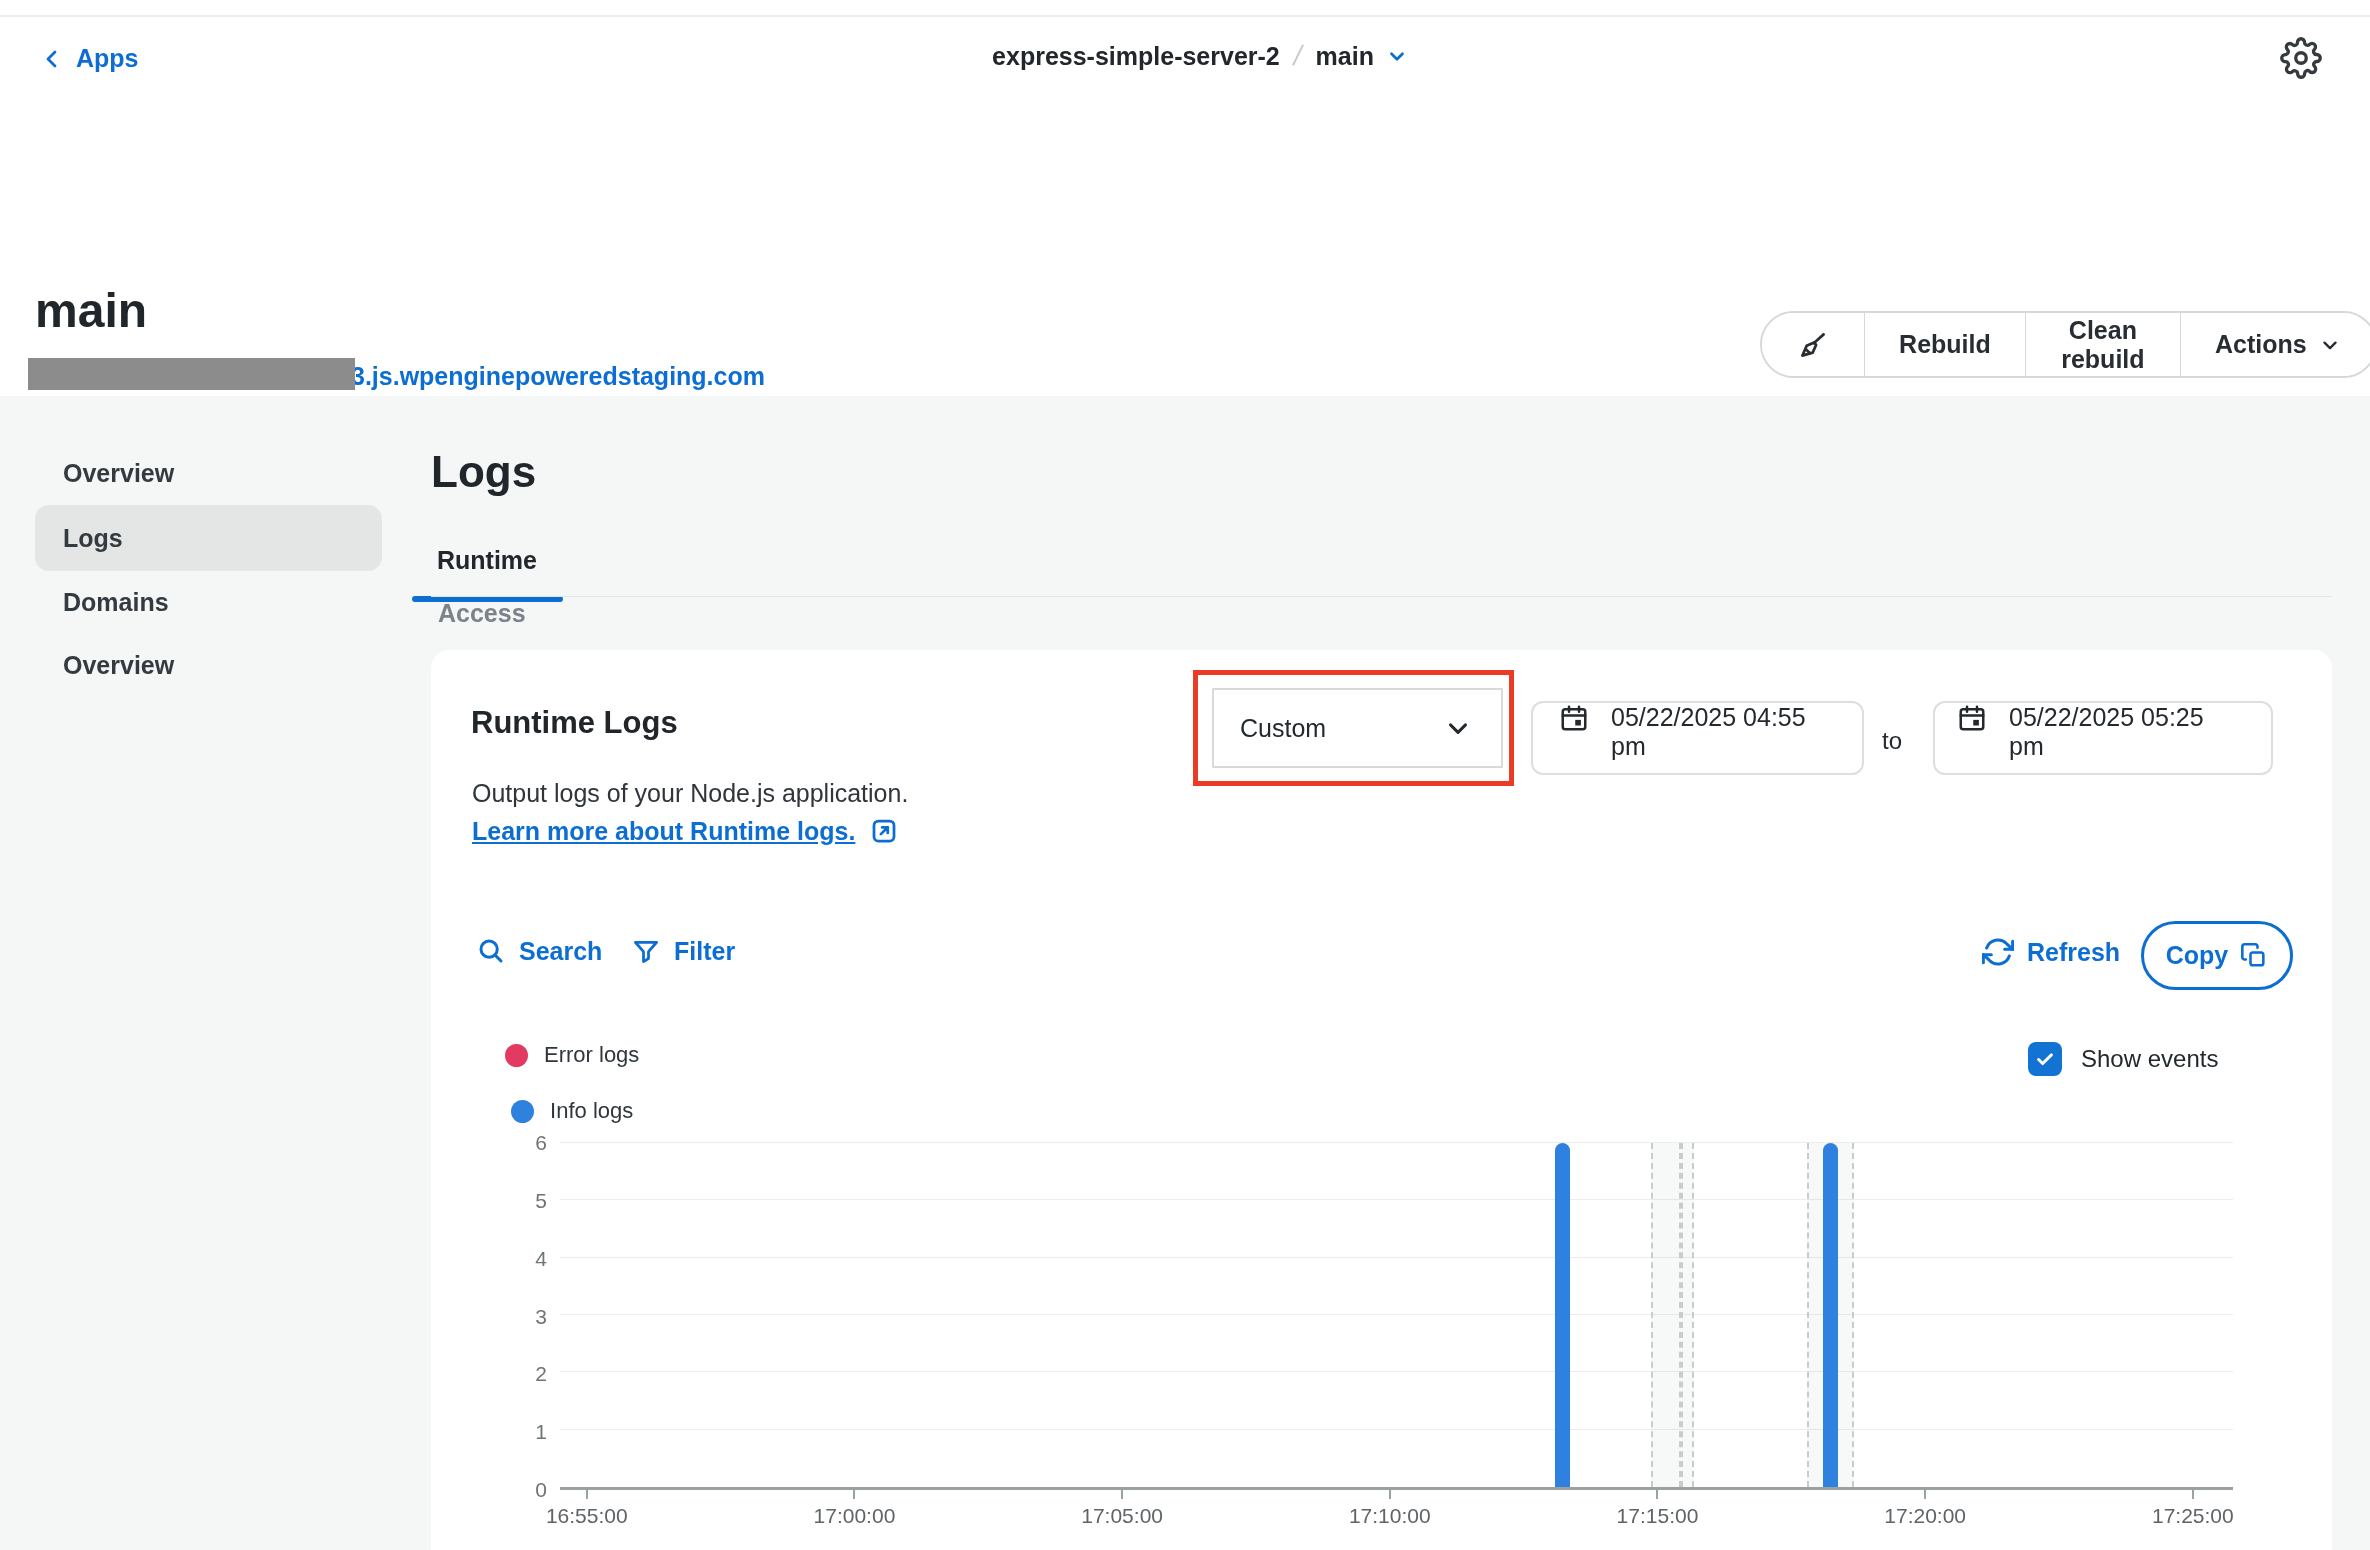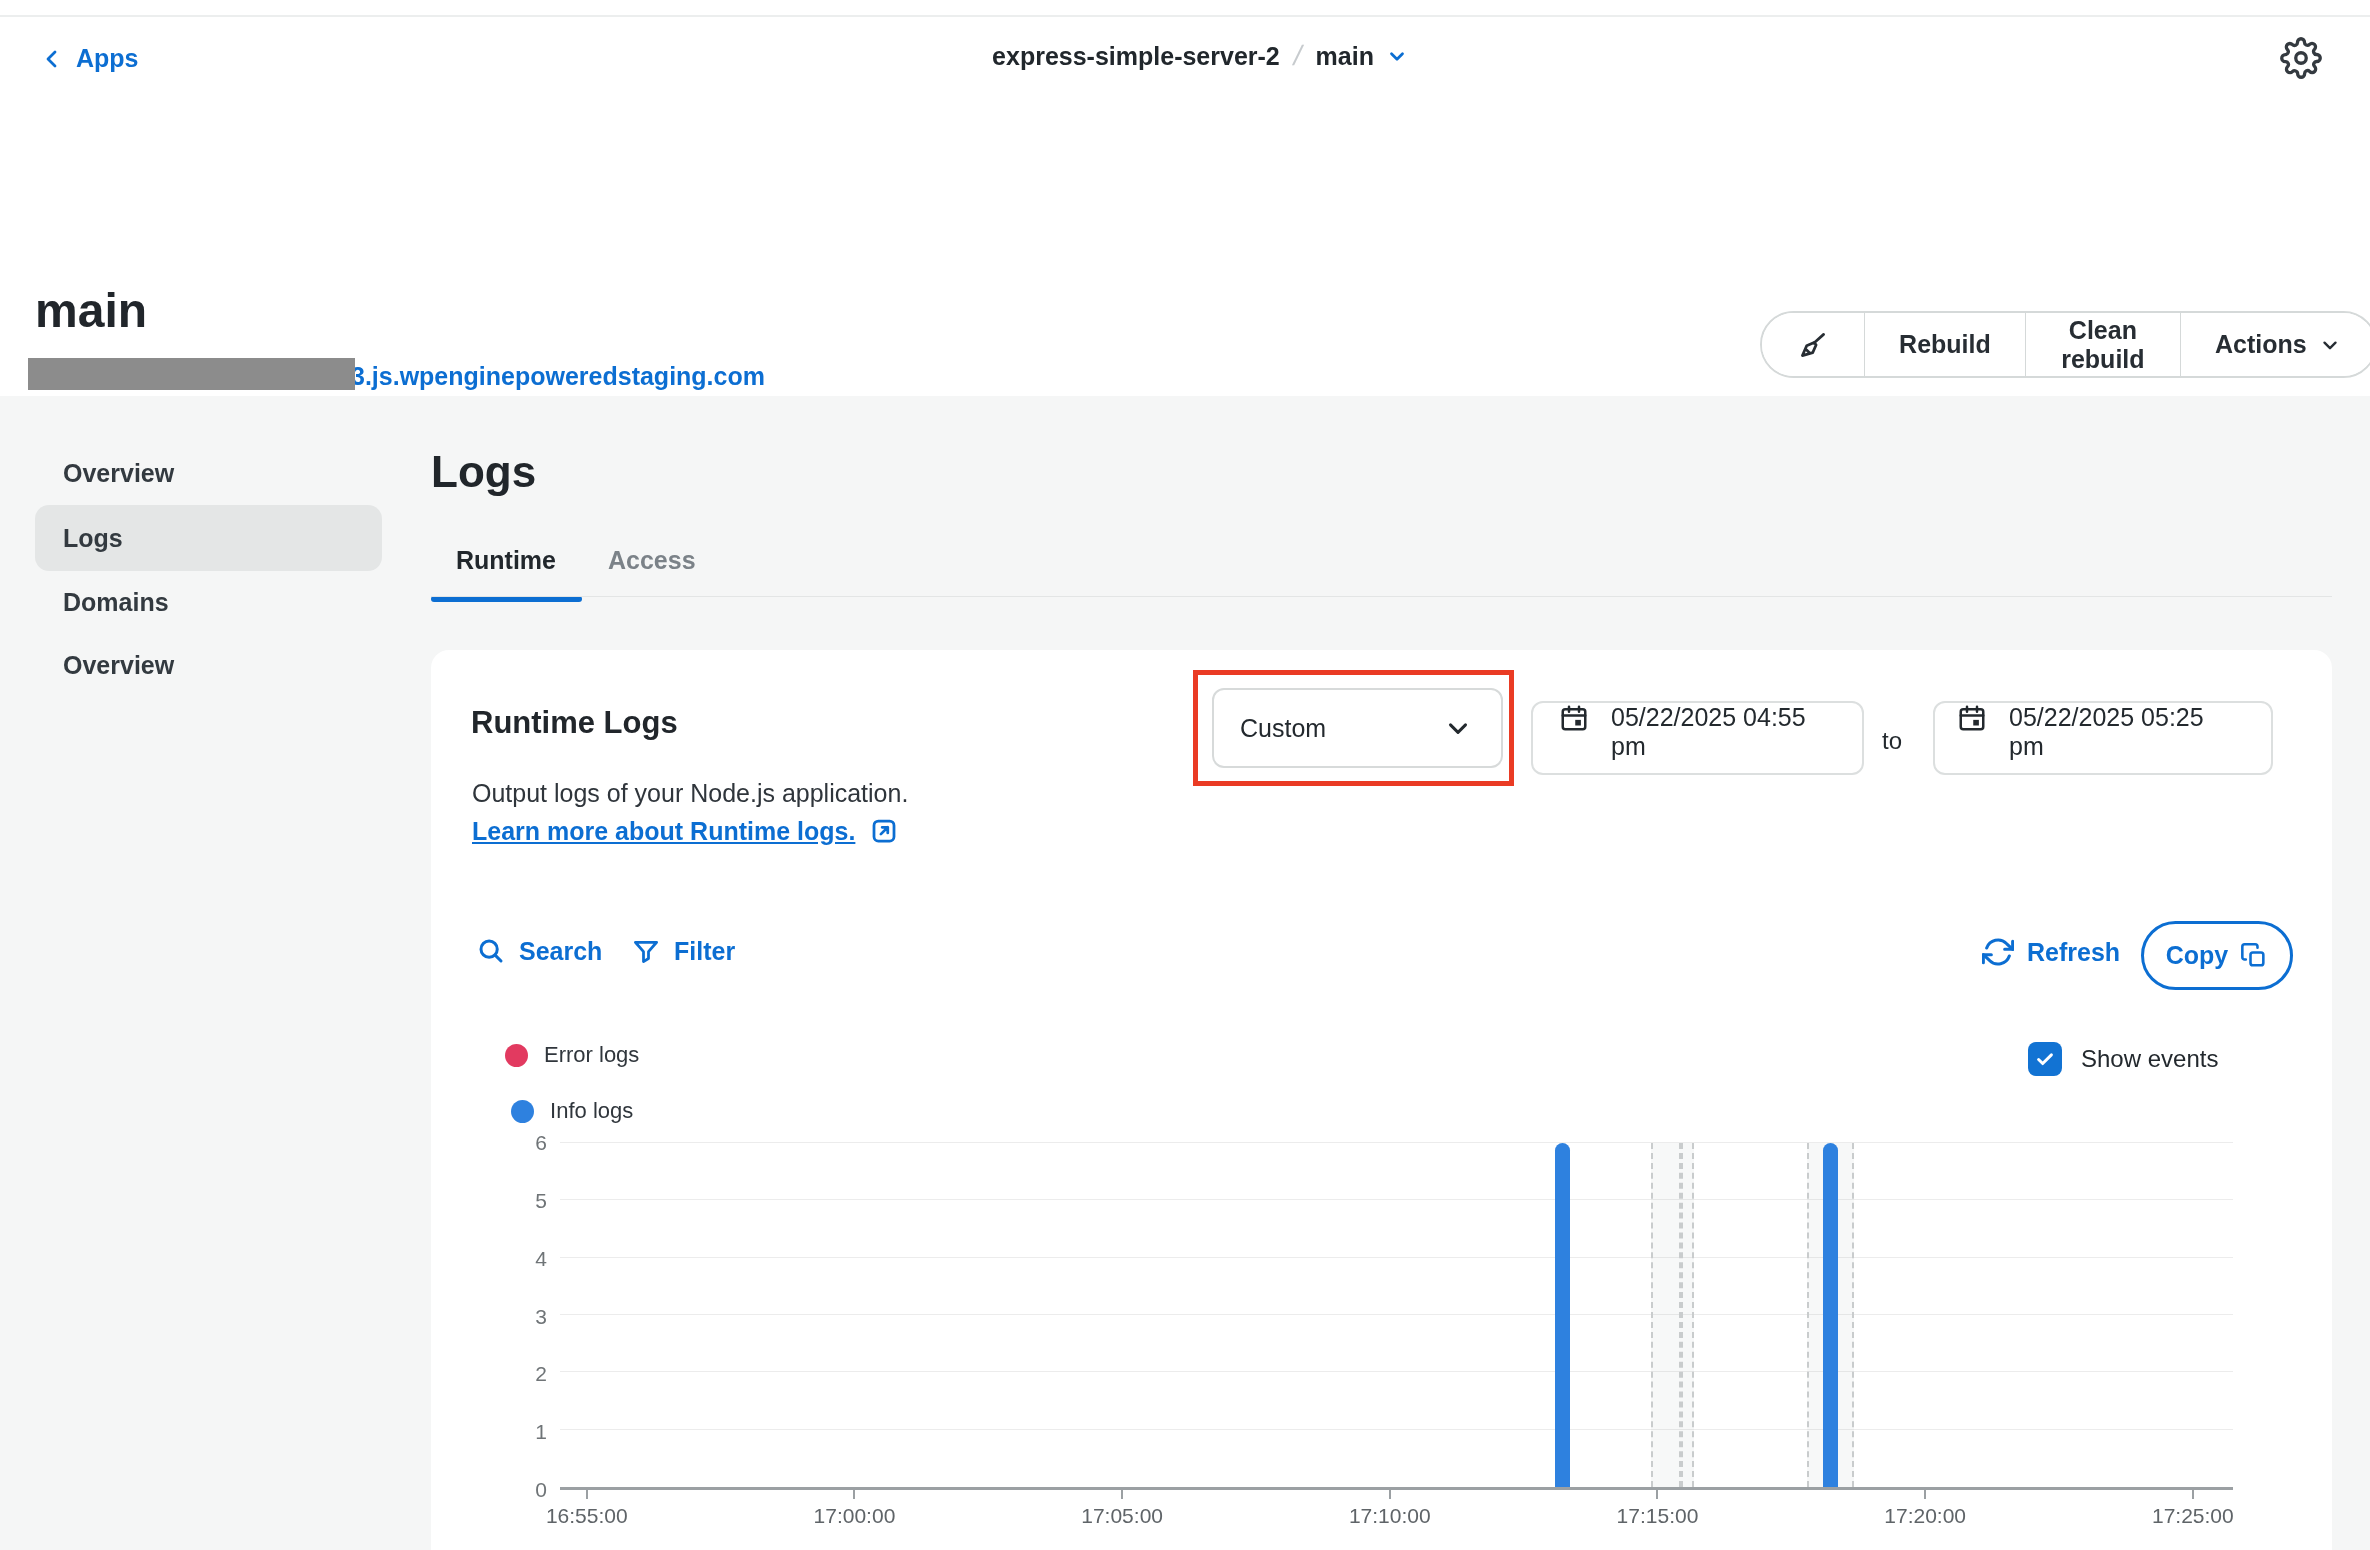--- a/index.html
+++ b/index.html
@@ -37,37 +37,37 @@
   .content-bg { position:absolute; left:0; top:396px; width:2370px; height:1154px; background:#f5f6f6; }
 
   
   .sidebar { position:absolute; left:35px; top:442px; width:347px; }
   .side-item { position:relative; height:63px; display:flex; align-items:center; padding-left:28px;
                font-size:25px; font-weight:700; color:#333a40; border-radius:14px; cursor:pointer; }
   .side-item.active { background:#e4e6e6; height:66px; }
 
   
   .main-title { position:absolute; left:431px; top:447px; font-size:44px; font-weight:700; color:#21262b; }
-  .tabs { position:absolute; left:431px; top:546px; display:flex; }
+  .tabs { position:absolute; left:412px; top:546px; display:flex;flex-direction:column; }
   .tab { position:relative; padding:0 26px 24px 26px; font-size:25px; font-weight:700; color:#21272c; cursor:pointer; }
   .tab:first-child { padding-left:25px; }
   .tab.inactive { color:#7b8288; }
   .tab.active::after { content:""; position:absolute; left:0; right:0; bottom:-3px; height:6px;
                        background:#0c6ed2; border-radius:4px; }
   .tabs-hairline { position:absolute; left:431px; top:596px; width:1901px; height:1px; background:#e3e5e5; }
 
   
   .card { position:absolute; left:431px; top:650px; width:1901px; height:900px; background:#fff;
           border-radius:18px 18px 0 0; }
   .card-title { position:absolute; left:40px; top:55px; font-size:31px; font-weight:700; color:#21262b; }
 
   .highlight-box { position:absolute; left:762px; top:20px; width:321px; height:116px;
                    border:5px solid #ea3b24; }
   .range-select { position:absolute; left:781px; top:38px; width:291px; height:80px; background:#fff;
-                  border:2px solid #d7dada; border-radius:12px; display:flex; align-items:center;
+                  border:2px solid #d7dada; border-radius:1px; display:flex; align-items:center;
                   justify-content:space-between; padding:0 28px 0 26px; font-size:25px; color:#23292e; cursor:pointer; }
   .date-field { position:absolute; top:51px; height:74px; background:#fff; border:2px solid #dcdfdf;
                 border-radius:12px; display:flex; align-items:flex-start; gap:22px; padding:0 26px;
                 font-size:25px; color:#23292e; cursor:pointer; }
   .date-from { left:1100px; width:333px; }
   .date-to   { left:1502px; width:340px;padding-left:22px; }
   .to-label { position:absolute; left:1451px; top:77px; font-size:24px; color:#23292e; }
 
   .card-desc { position:absolute; left:41px; top:129px; font-size:25px; color:#2f353b; }
   .learn-link { position:absolute; left:41px; top:166px; display:flex; align-items:center; gap:14px;

